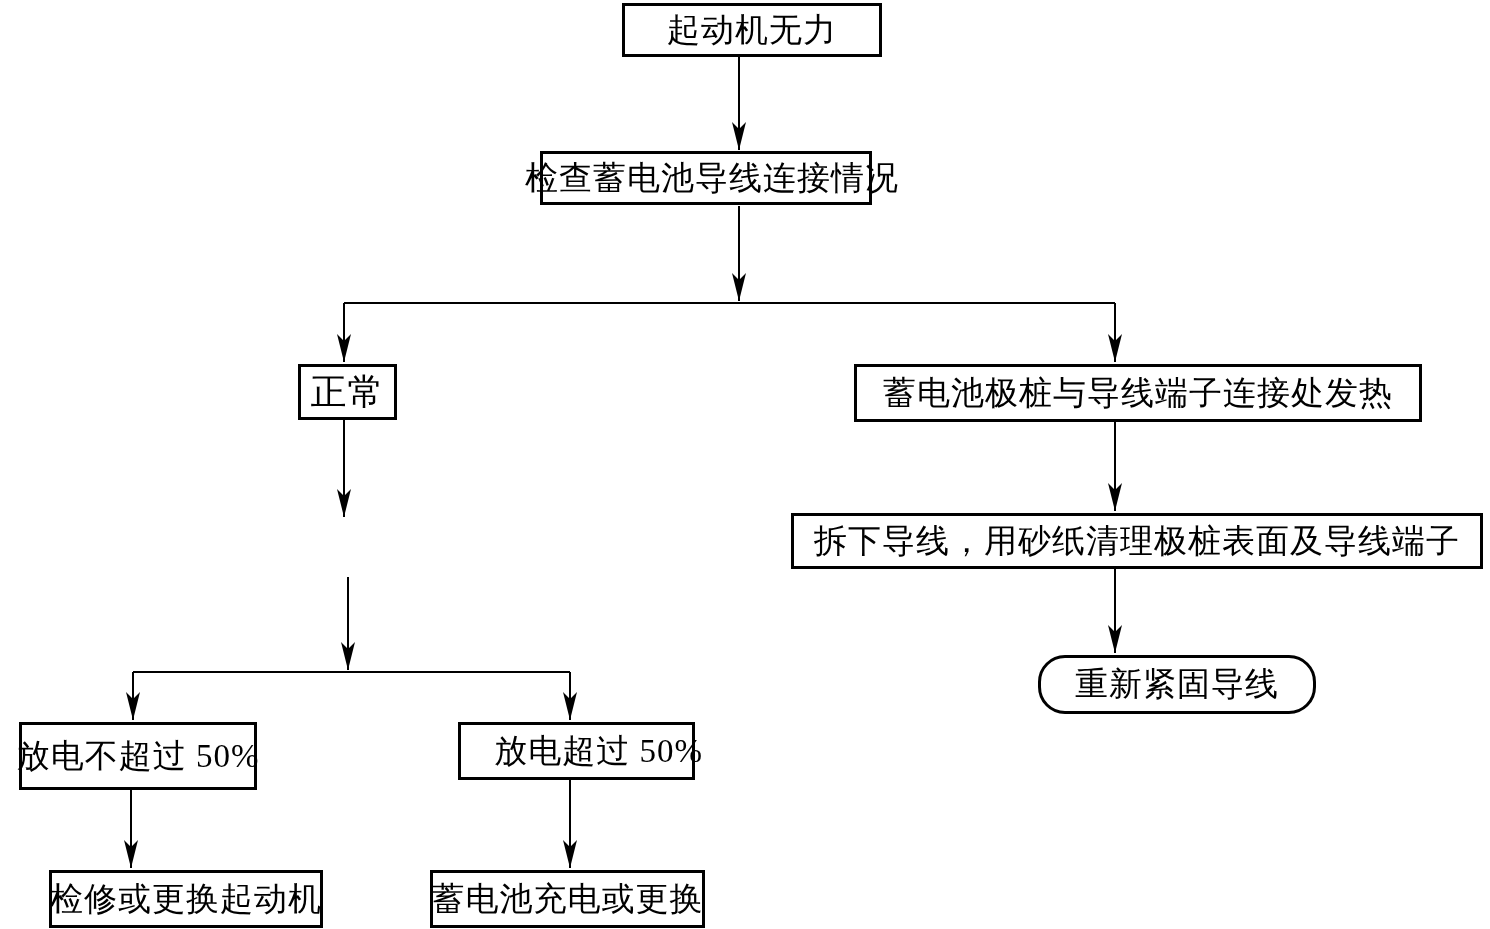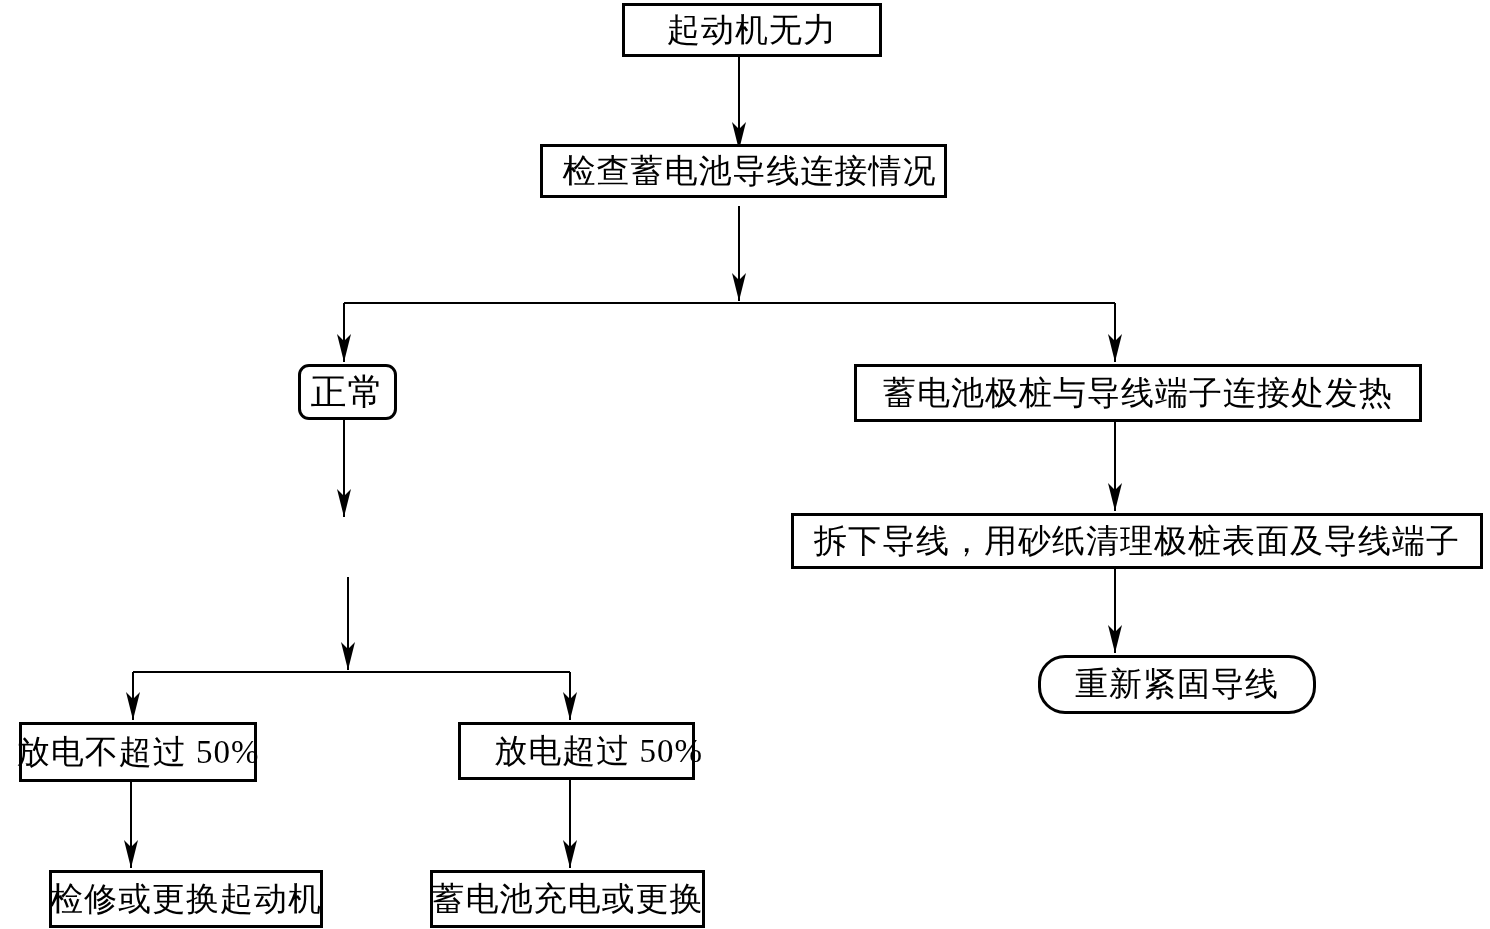--- a/index.html
+++ b/index.html
@@ -75,32 +75,32 @@
 
     <path d="M570,672 L570,720" stroke="#000000" stroke-width="2" fill="none" marker-end="url(#arrow)"></path>
 
     <path d="M131,779 L131,868" stroke="#000000" stroke-width="2" fill="none" marker-end="url(#arrow)"></path>
 
     <path d="M570,780 L570,868" stroke="#000000" stroke-width="2" fill="none" marker-end="url(#arrow)"></path>
   </svg>
 
   <div class="node" style="left:622px; top:3px; width:260px; height:54px;">起动机无力</div>
 
-  <div class="node" style="left:540px; top:144px; width:407px; height:54px;padding-left:12px;">检查蓄电池导线连接情况</div>
+  <div class="node" style="left:540px; top:151px; width:332px; height:54px;padding-left:12px;">检查蓄电池导线连接情况</div>
 
-  <div class="node small" style="left:298px; top:364px; width:99px; height:56px;border-radius:11px;">正常</div>
+  <div class="node small" style="left:298px; top:364px; width:99px; height:56px;">正常</div>
 
   <div class="node" style="left:854px; top:364px; width:568px; height:58px;">蓄电池极桩与导线端子连接处发热</div>
 
 
   <div class="node" style="left:791px; top:513px; width:692px; height:56px;">拆下导线，用砂纸清理极桩表面及导线端子</div>
 
   <div class="node" style="left:1038px; top:655px; width:278px; height:59px;border-radius:27px;">重新紧固导线</div>
 
-  <div class="node" style="left:19px; top:722px; width:238px; height:60px;">放电不超过 50%</div>
+  <div class="node" style="left:19px; top:722px; width:238px; height:68px;">放电不超过 50%</div>
 
   <div class="node" style="left:458px; top:722px; width:237px; height:58px;padding-left:44px;">放电超过 50%</div>
 
   <div class="node" style="left:1px; top:870px; width:274px; height:58px;margin-left:48px;">检修或更换起动机</div>
 
   <div class="node" style="left:430px; top:870px; width:275px; height:58px;">蓄电池充电或更换</div>
 
 </div>
 
 </body></html>

